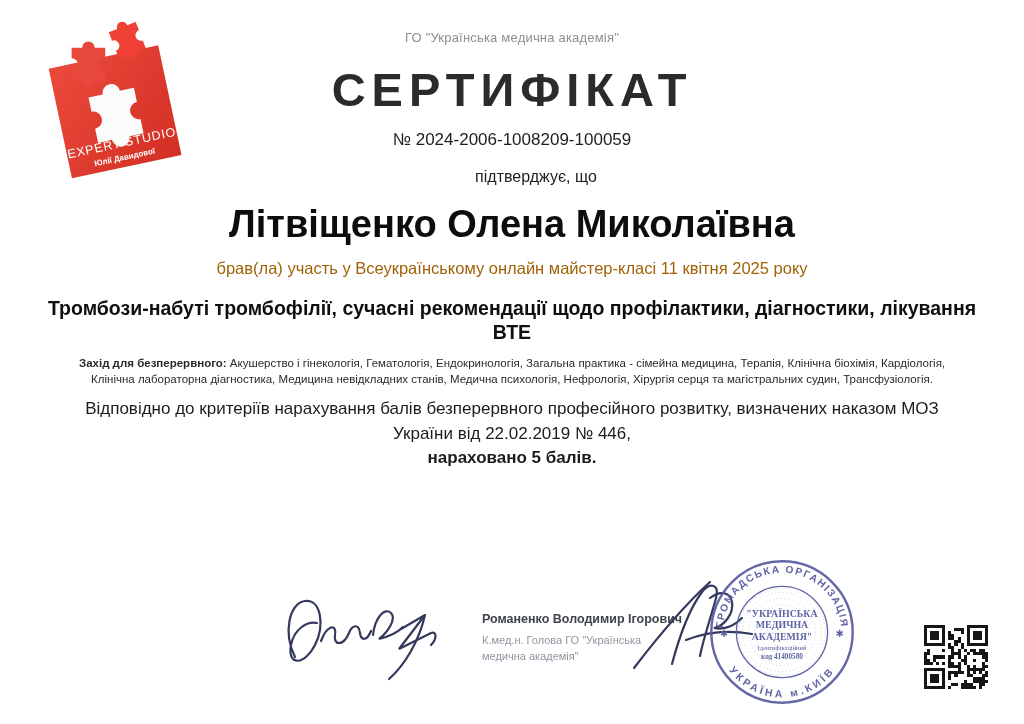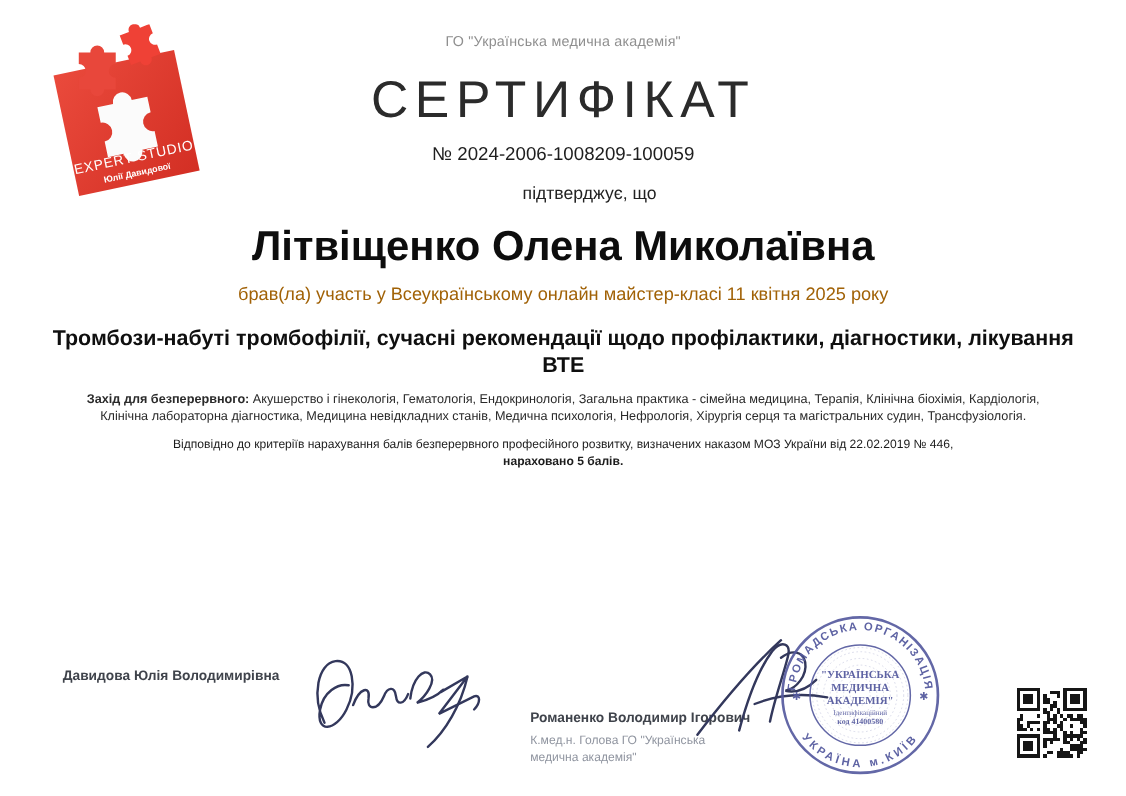--- a/index.html
+++ b/index.html
@@ -3,38 +3,38 @@
 <meta charset="utf-8">
 <style>
   html,body{margin:0;padding:0;}
   body{
     width:1024px;height:724px;position:relative;background:#ffffff;overflow:hidden;
     font-family:"Liberation Sans", sans-serif;color:#1a1a1a;
   }
   .center-col{position:absolute;left:0;width:100%;text-align:center;}
 
   .org-header{top:30px;font-size:13px;color:#8f8f8f;letter-spacing:.2px;}
-  .cert-title{top:62px;font-size:47px;font-weight:400;letter-spacing:6px;color:#2b2b2b;}
+  .cert-title{top:62px;font-size:47px;font-weight:700;letter-spacing:6px;color:#2b2b2b;}
   .cert-number{top:130px;font-size:17px;color:#1e1e1e;}
   .confirm-line{top:168px;font-size:16px;color:#222;padding-left:24px;}
   .recipient{top:203px;font-size:38px;font-weight:700;color:#0d0d0d;}
   .participation{top:259px;font-size:16.5px;color:#a16207;}
   .course-title{top:296px;font-size:19.5px;font-weight:700;line-height:1.25;color:#0f0f0f;}
   .course-title .inner{display:inline-block;max-width:940px;}
   .specialties{top:356px;font-size:11.5px;line-height:1.35;color:#2a2a2a;}
   .specialties .inner{display:inline-block;max-width:868px;}
-  .points{top:397px;font-size:11px;line-height:1.45;color:#1c1c1c;}
+  .points{top:397px;font-size:17px;line-height:1.45;color:#1c1c1c;}
   .points .inner{display:inline-block;max-width:900px;}
   .bold{font-weight:700;}
 
   .sig-block{position:absolute;}
   .sig-name{font-size:12.5px;font-weight:600;color:#3f434b;}
   .sig-title{font-size:11px;line-height:1.45;color:#9095a0;margin-top:7px;}
   .block-left{left:57px;top:607px;width:242px;}
-  .block-right{left:482px;top:612px;width:205px;margin-top:33px;}
+  .block-right{left:482px;top:612px;width:205px;}
 
   .signature-svg{position:absolute;}
   .sig1{left:273px;top:577px;}
   .sig2{left:626px;top:568px;}
 
   .stamp{position:absolute;left:706px;top:556px;width:152px;height:152px;}
   .logo{position:absolute;left:38px;top:22px;width:150px;height:160px;}
   .qr{position:absolute;left:912px;top:613px;width:88px;height:88px;}
 </style>
 </head>
@@ -75,21 +75,20 @@
   </span>
 </div>
 <div class="center-col points">
   <span class="inner">
     <span>Відповідно до критеріїв нарахування балів безперервного професійного розвитку, визначених наказом МОЗ України від 22.02.2019 № 446,</span><br>
     <span class="bold">нараховано 5 балів.</span>
   </span>
 </div>
 
 <div class="sig-block block-left">
-  <div class="sig-name">Давидова Юлія Володимирівна</div>
 </div>
 
 <svg class="signature-svg sig1" width="175" height="108" viewBox="0 0 175 108">
   <g fill="none" stroke="#33385c" stroke-width="2.2" stroke-linecap="round">
     <path d="M22,80 C10,56 16,26 32,24 C48,22 52,48 42,68 C32,88 14,90 18,68 C21,52 34,44 44,46"></path>
     <path d="M48,64 C54,48 64,46 62,58 C60,68 70,70 76,56 C79,48 86,46 87,56 C88,64 94,64 98,54"></path>
     <path d="M100,58 C102,40 112,30 118,36 C124,42 114,56 106,62 C114,60 124,56 130,50"></path>
     <path d="M128,52 L152,38 L126,72 L158,56 C164,54 164,62 158,68"></path>
     <path d="M152,38 C146,64 132,88 116,102"></path>
   </g>

